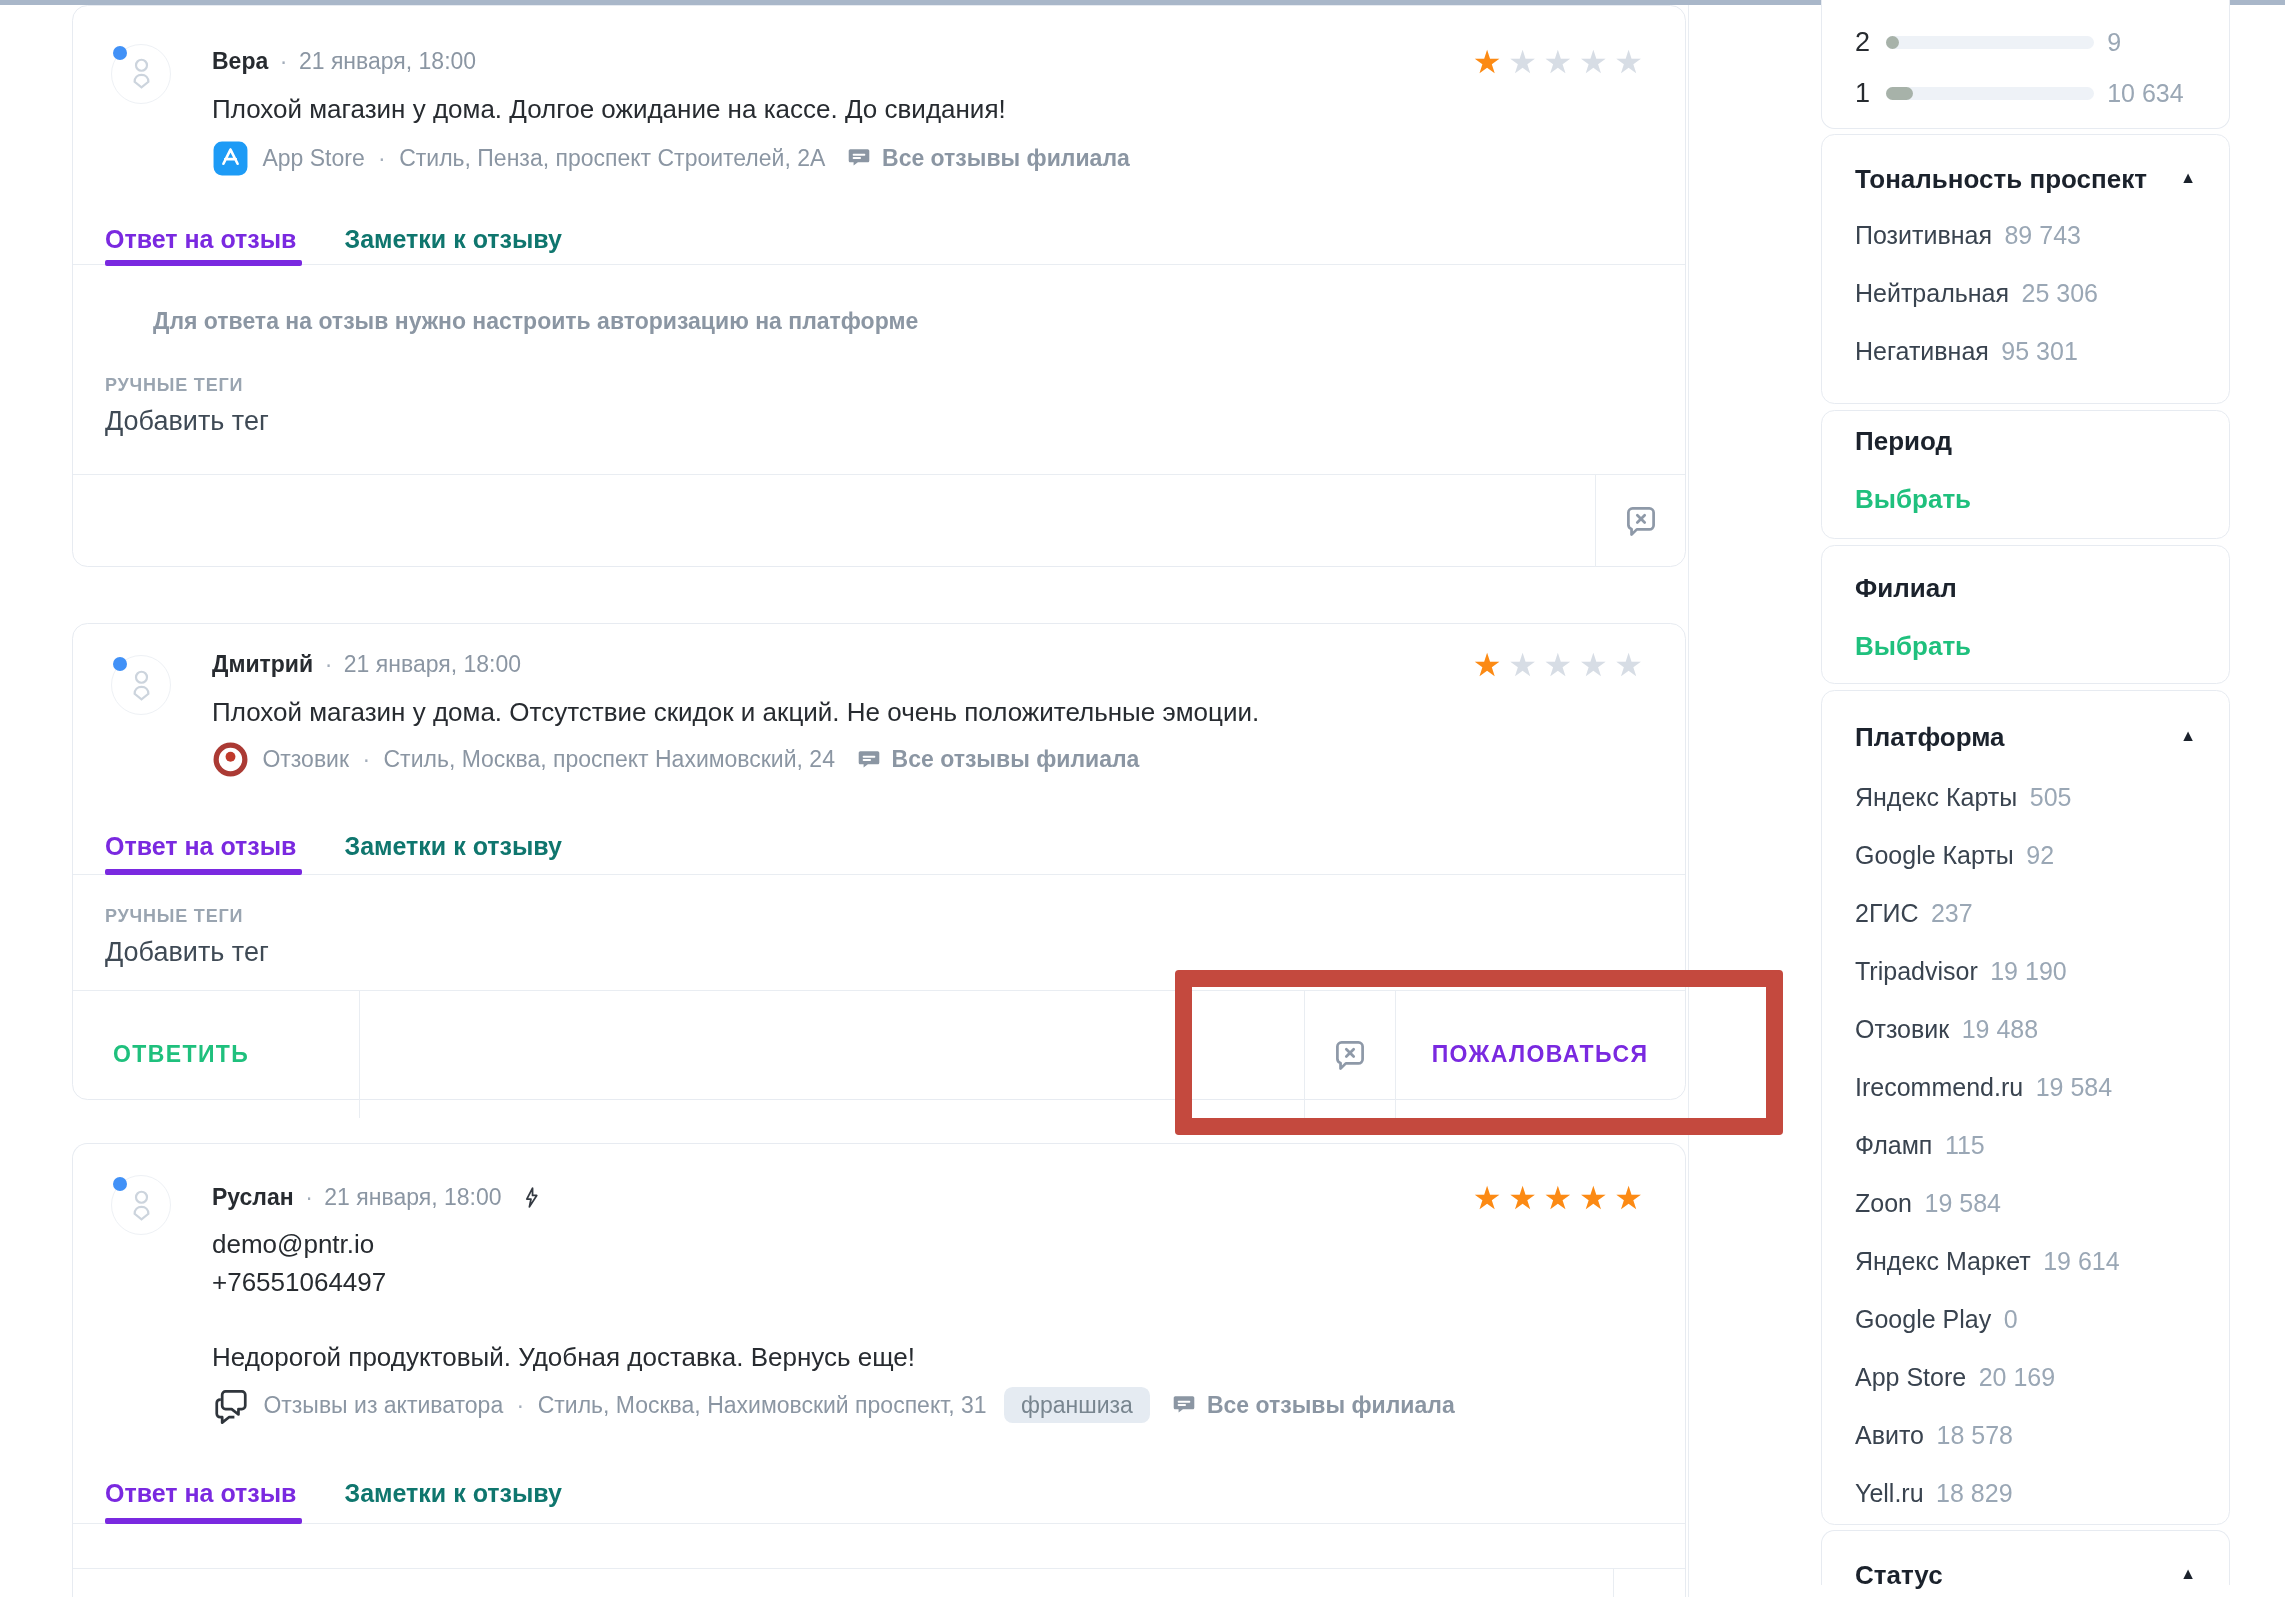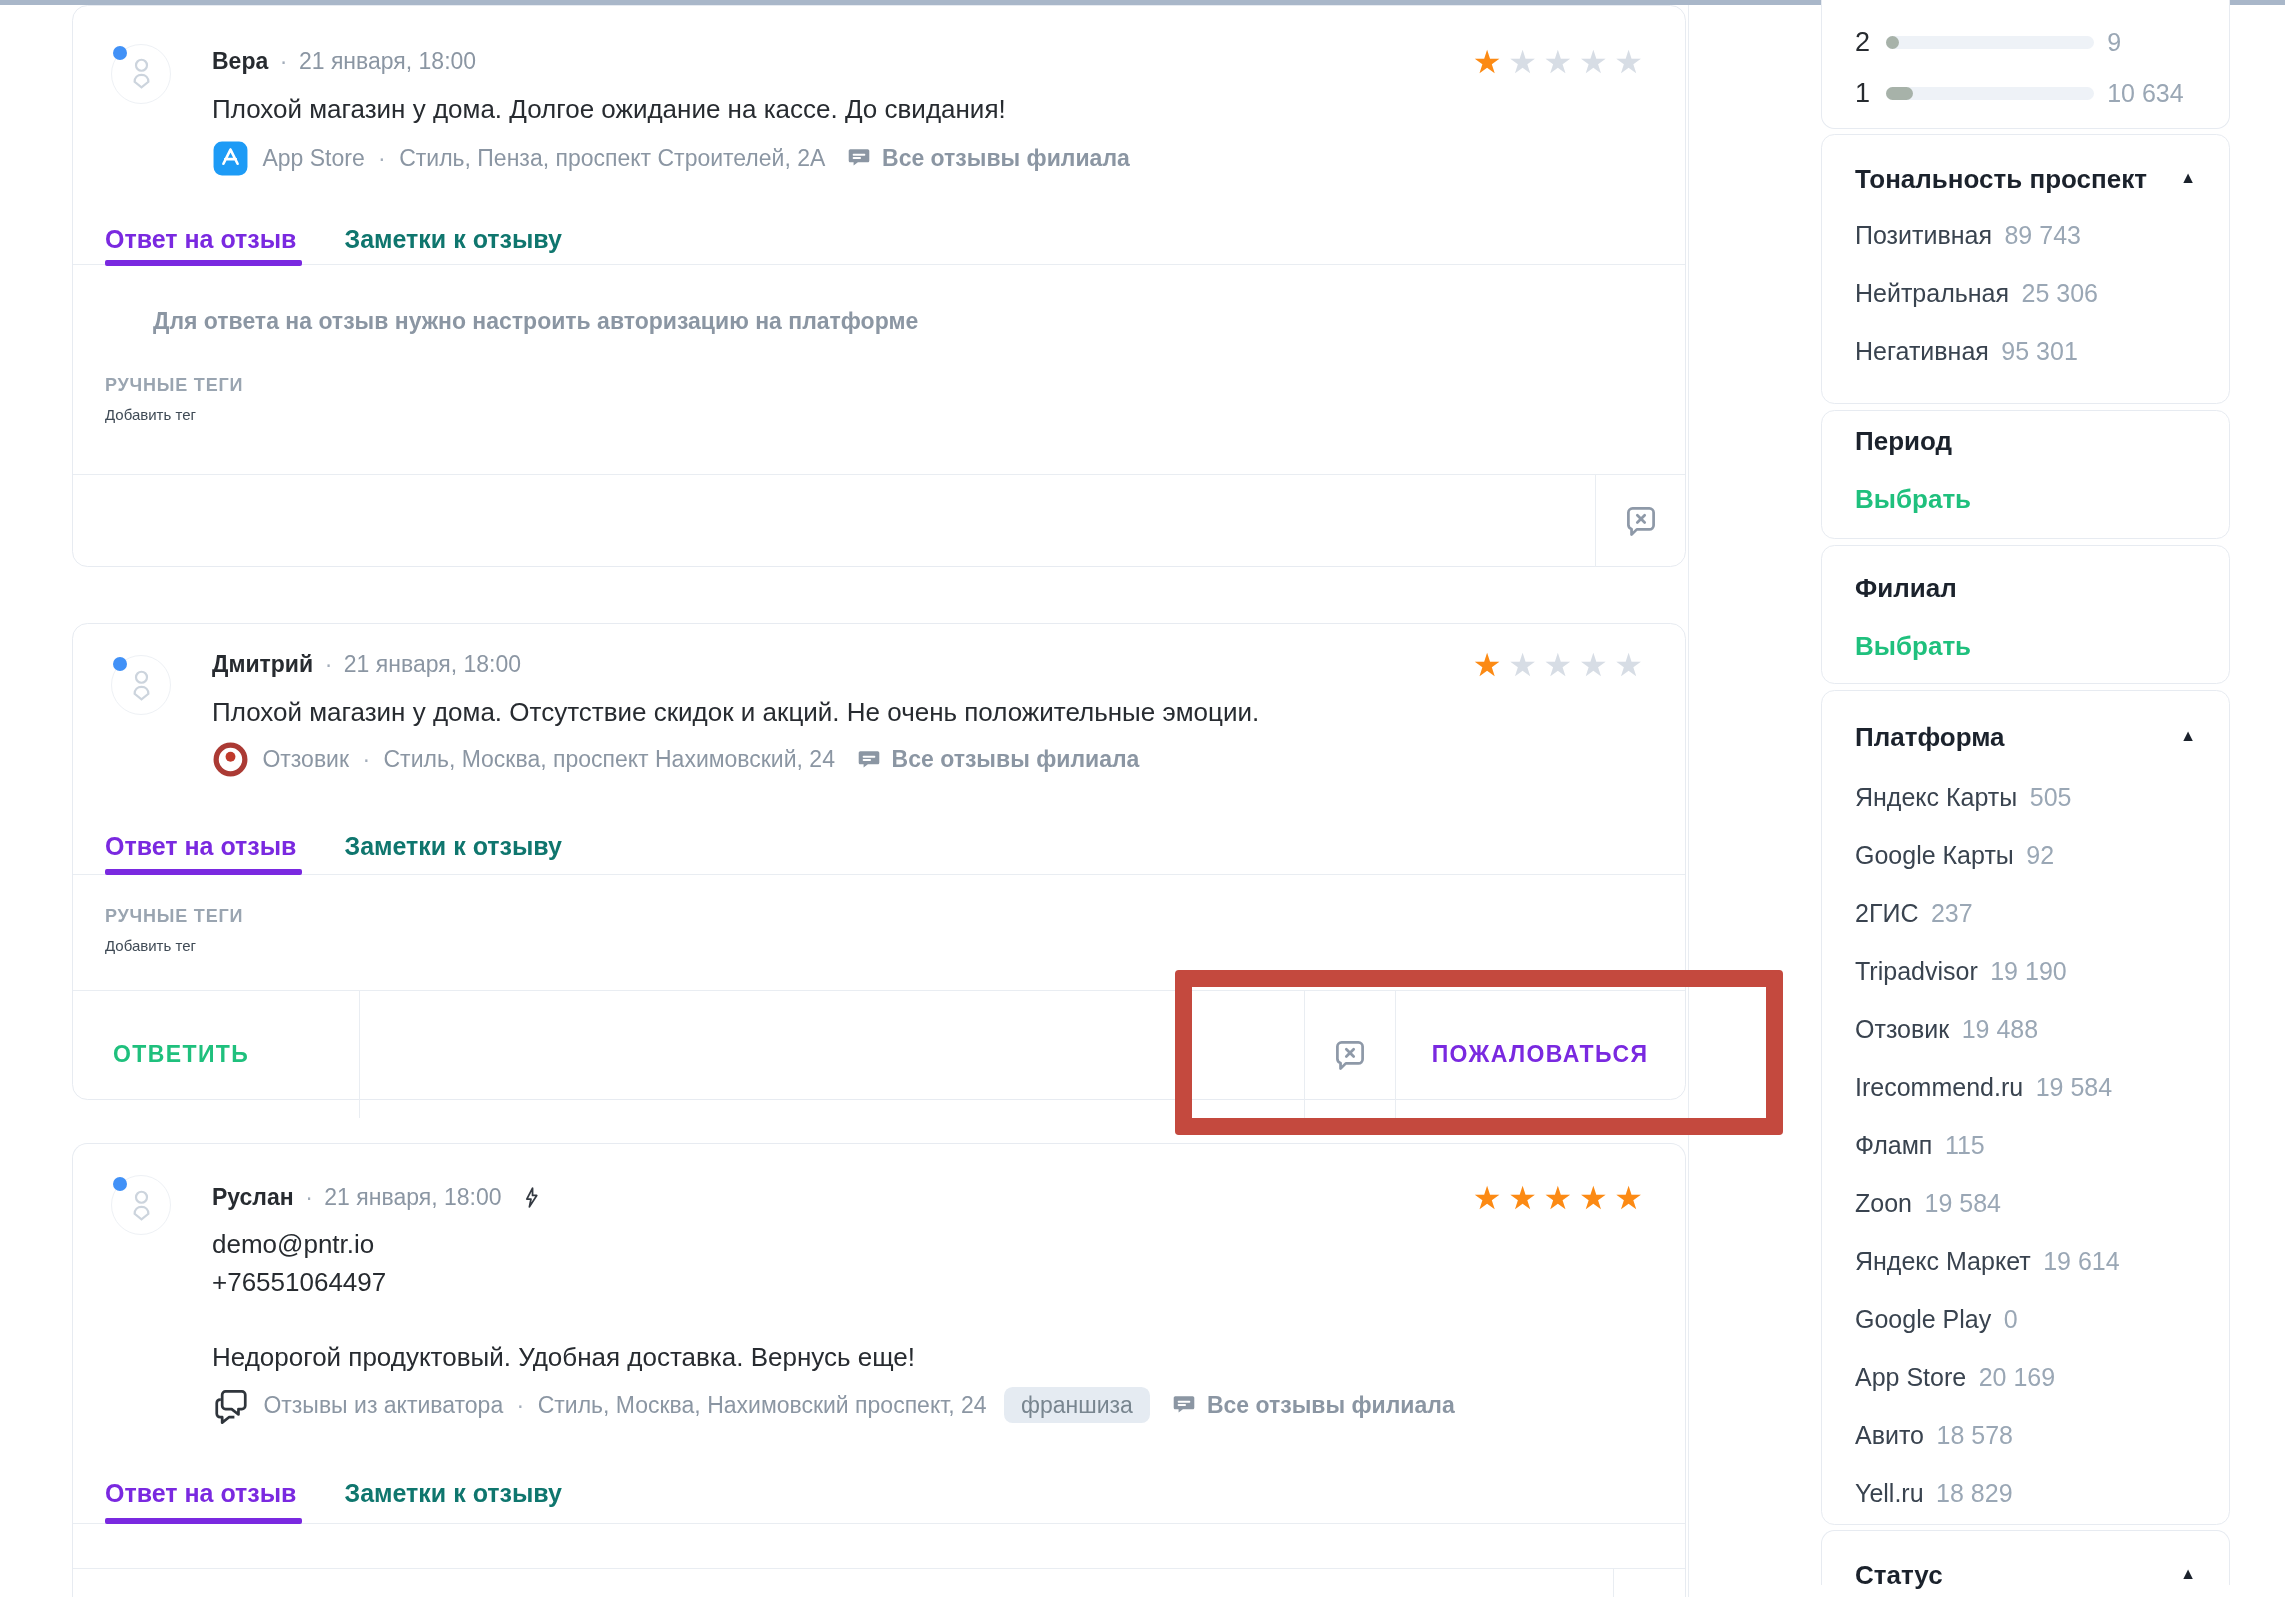--- a/index.html
+++ b/index.html
@@ -48,21 +48,21 @@
   .all-reviews span.lbl { font-size:23px; font-weight:700; color:#8b96a3; }
 
   .tabs { position:absolute; left:32px; display:flex; gap:48px; }
   .tab { font-size:25px; font-weight:600; color:#0f766e; cursor:pointer; }
   .tab.active { color:#7a29e0; }
   .tab-underline { position:absolute; left:32px; width:197px; height:5.8px; background:#7a29e0; border-radius:1.9px; z-index:2; }
   .tabs-border { position:absolute; left:0; width:100%; height:1px; background:#e9edf2; }
 
   .auth-notice { position:absolute; left:32px; font-size:23px; font-weight:700; color:#8b96a3; }
   .manual-tags-label { position:absolute; left:32px; font-size:18px; font-weight:700; color:#9aa5b1; letter-spacing:0.8px; }
-  .add-tag { position:absolute; left:32px; font-size:15px; color:#3f4a55; cursor:pointer; }
+  .add-tag { position:absolute; left:32px; font-size:27px; color:#3f4a55; cursor:pointer; }
 
   .footer { position:absolute; left:0; width:100%; border-top:1px solid #e9edf2; bottom:0; }
   #card1 .footer { top:468px; height:93px; }
   #card2 .footer { top:366px; height:128px; }
   #card3 .footer { top:424px; height:31px; }
   .cellline { position:absolute; top:0; bottom:0; width:1px; background:#e9edf2; }
   .icon-cell { position:absolute; top:0; bottom:0; display:flex; align-items:center; justify-content:center; cursor:pointer; }
   .reply-btn { position:absolute; left:40px; top:0; bottom:0; display:flex; align-items:center;
                font-size:23px; font-weight:700; letter-spacing:1.4px; color:#1fc07d; cursor:pointer; }
   .complain-btn { position:absolute; top:0; bottom:0; display:flex; align-items:center; justify-content:center;
@@ -259,21 +259,21 @@
     <p class="review-text" style="top:198px;">Недорогой продуктовый. Удобная доставка. Вернусь еще!</p>
     <div class="platform-row" style="top:242px;">
       <span class="picon">
         <svg width="38" height="38" viewBox="0 0 28 28" fill="none" stroke="#2f353c" stroke-width="2" stroke-linejoin="round">
           <path d="M10 4h12a2.5 2.5 0 0 1 2.5 2.5v8A2.5 2.5 0 0 1 22 17h-2.5v4L14.5 17H10a2.5 2.5 0 0 1-2.5-2.5v-8A2.5 2.5 0 0 1 10 4z"></path>
           <path d="M6.5 10H6a2.5 2.5 0 0 0-2.5 2.5v8A2.5 2.5 0 0 0 6 23h1.5v4l5-4h4"></path>
         </svg>
       </span>
       <span class="plabel">Отзывы из активатора</span>
       <span class="sep">·</span>
-      <span class="paddr">Стиль, Москва, Нахимовский проспект, 24</span>
+      <span class="paddr">Стиль, Москва, Нахимовский проспект, 31</span>
       <span class="badge">франшиза</span>
       <span class="all-reviews">
         <svg width="26" height="26" viewBox="0 0 24 24">
             <path d="M4 4h16c.8 0 1.5.7 1.5 1.5v9c0 .8-.7 1.5-1.5 1.5h-9l-4 3v-3H4c-.8 0-1.5-.7-1.5-1.5v-9C2.5 4.7 3.2 4 4 4z" fill="#8b96a3"></path>
             <path d="M7 9h10M7 12h6" stroke="#fff" stroke-width="1.7" stroke-linecap="round"></path>
           </svg>
         <span class="lbl">Все отзывы филиала</span>
       </span>
     </div>
     <div class="tabs" style="top:335px;">

